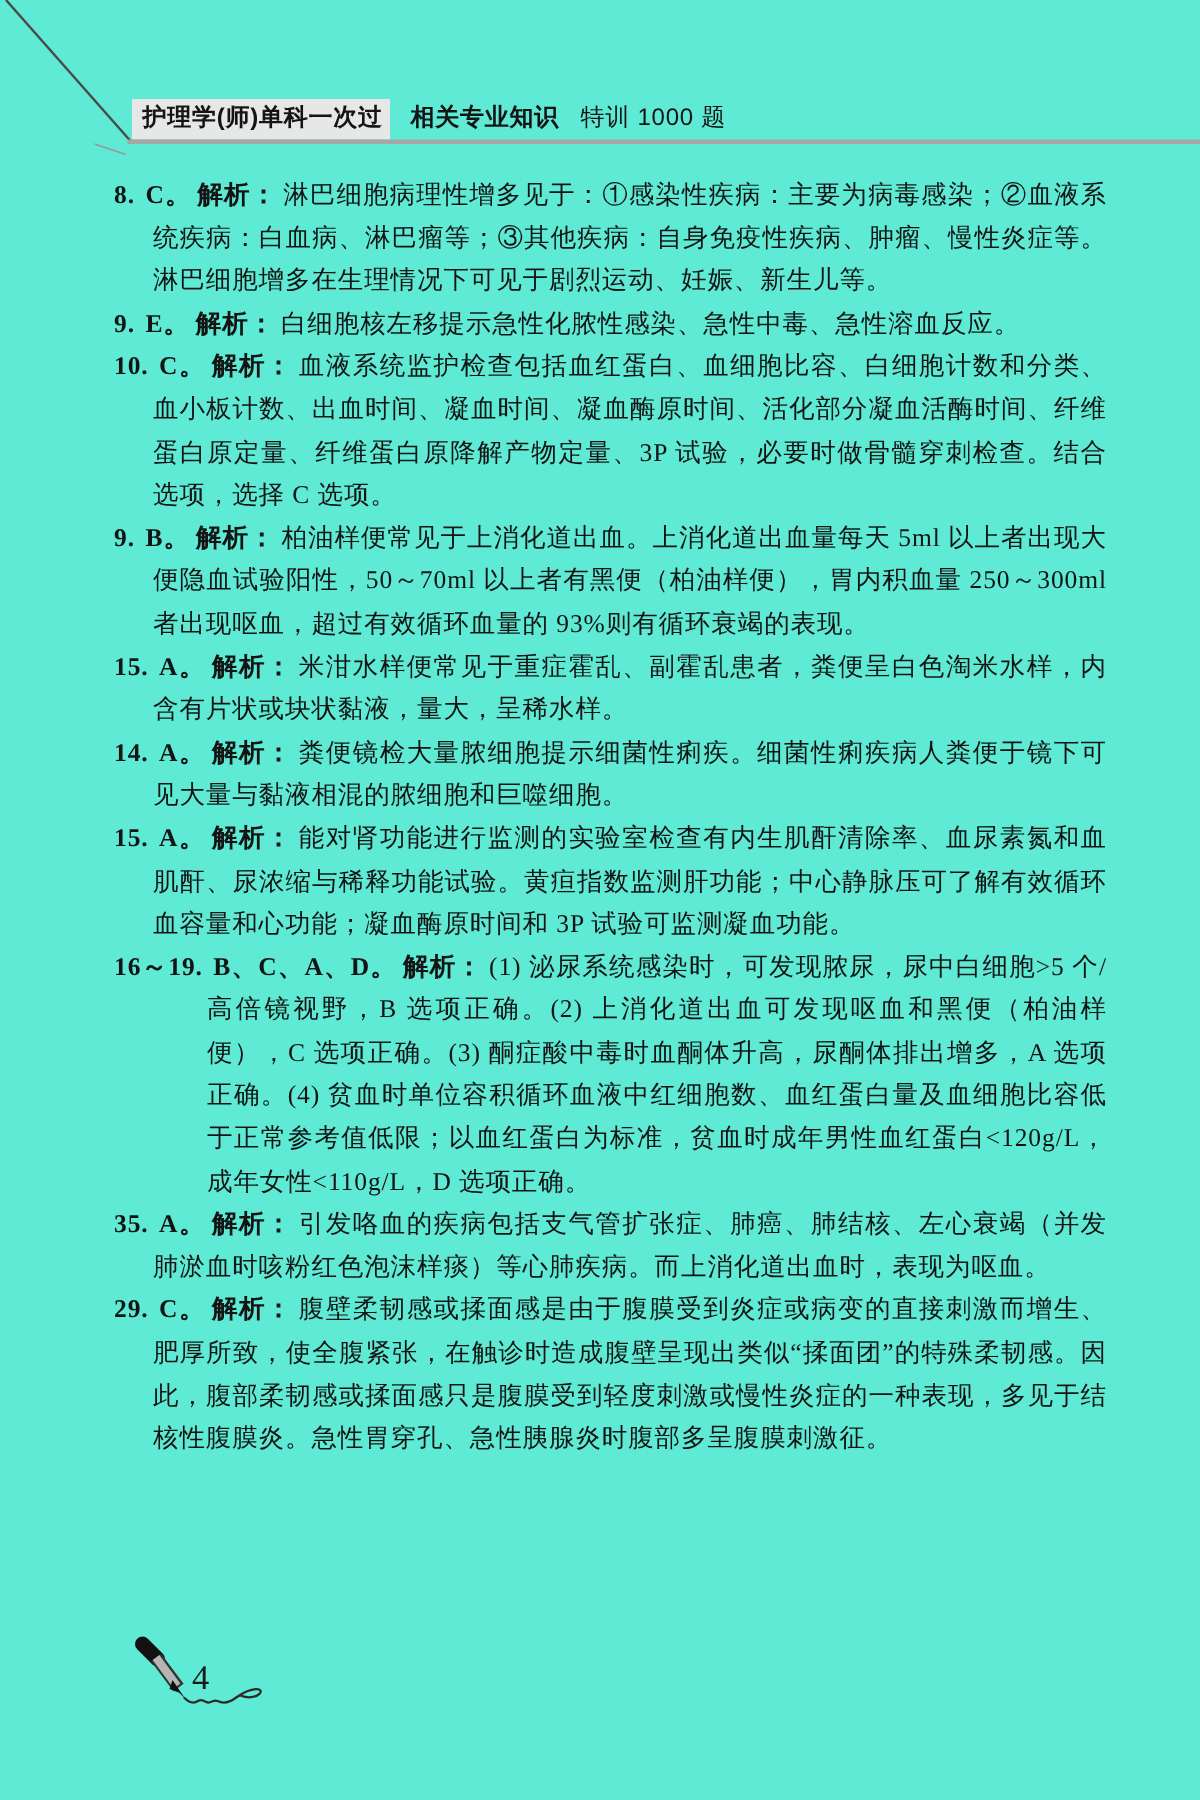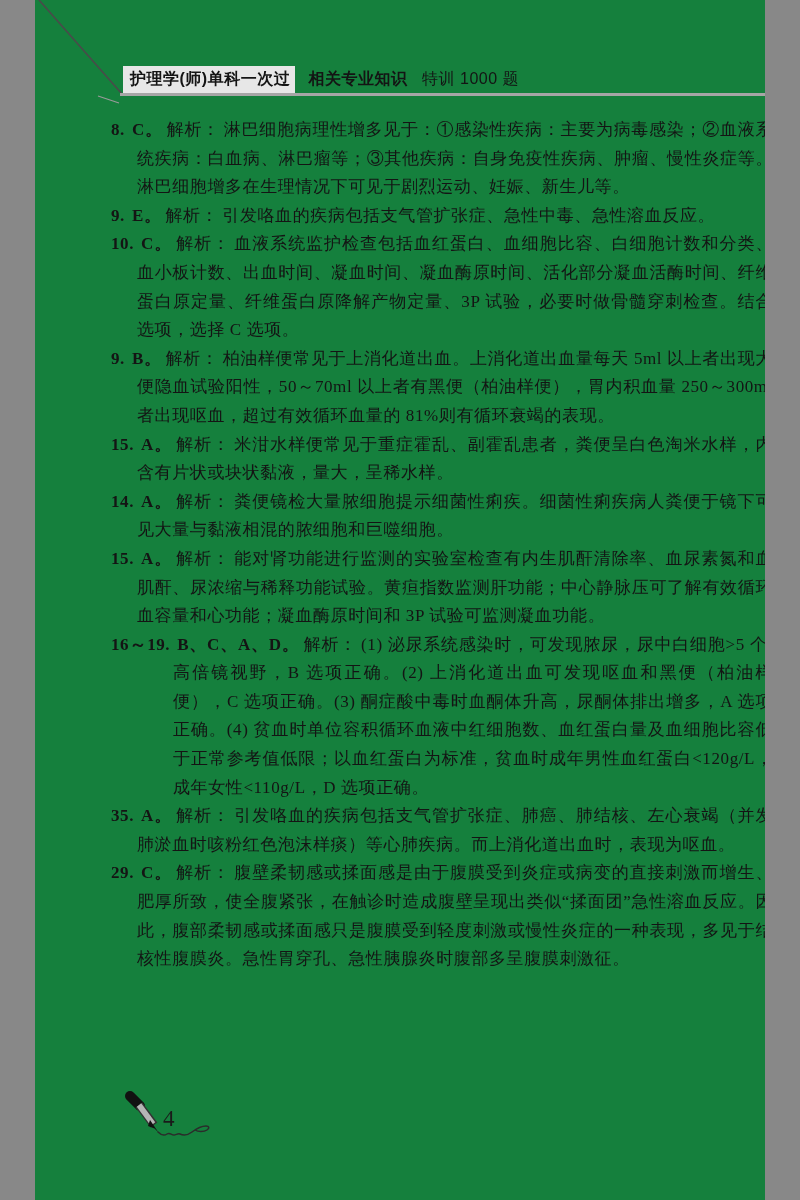--- a/index.html
+++ b/index.html
@@ -1,20 +1,20 @@
 <!DOCTYPE html>
 <html><head>
 <meta charset="utf-8">
 <style>
   html,body{margin:0;padding:0;background:#888;}
   .page{
     position:relative;
-    width:730px;height:1200px;
+    width:800px;height:1200px;
     margin:0 auto;
-    background:#15803d;
+    background:#5eead4;
     overflow:hidden;
     font-family:"Liberation Serif","DejaVu Serif",serif;
     color:#141414;
   }
   
   .corner-svg{position:absolute;left:0;top:0;}
   
   .header{position:absolute;left:0;top:0;width:800px;height:100px;}
   .header-box{
     position:absolute;left:88px;top:66px;width:172px;height:27px;
@@ -41,21 +41,21 @@
     padding-left:26px;text-indent:-26px;
     font-size:17px;line-height:28.6px;
     letter-spacing:0.6px;
     text-align:justify;
   }
   p.item.range{padding-left:62px;text-indent:-62px;}
   p.item .num{font-weight:bold;margin-right:7px;}
   p.item .ans{font-weight:bold;margin-right:4px;}
   p.item .label{
     font-family:"Liberation Sans","DejaVu Sans",sans-serif;
-    font-weight:normal;margin-right:4px;
+    font-weight:bold;margin-right:4px;
   }
   p.item b{font-weight:normal;}
   
   .footer{position:absolute;left:0;top:1085px;width:800px;height:90px;}
   .pen-svg{position:absolute;left:75px;top:0;}
   .page-number{
     position:absolute;left:128px;top:22px;
     font-size:23px;line-height:24px;
     font-family:"Liberation Serif","DejaVu Serif",serif;
     color:#1a1a1a;
@@ -81,30 +81,30 @@
     </div>
   </div>
 
   <div class="answers">
 
     <p class="item">
       <b class="num">8.</b><b class="ans">C。</b><b class="label">解析：</b><span class="body">淋巴细胞病理性增多见于：①感染性疾病：主要为病毒感染；②血液系统疾病：白血病、淋巴瘤等；③其他疾病：自身免疫性疾病、肿瘤、慢性炎症等。淋巴细胞增多在生理情况下可见于剧烈运动、妊娠、新生儿等。</span>
     </p>
 
     <p class="item">
-      <b class="num">9.</b><b class="ans">E。</b><b class="label">解析：</b><span class="body">引发咯血的疾病包括支气管扩张症、急性中毒、急性溶血反应。</span>
+      <b class="num">9.</b><b class="ans">E。</b><b class="label">解析：</b><span class="body">白细胞核左移提示急性化脓性感染、急性中毒、急性溶血反应。</span>
     </p>
 
     <p class="item">
       <b class="num">10.</b><b class="ans">C。</b><b class="label">解析：</b><span class="body">血液系统监护检查包括血红蛋白、血细胞比容、白细胞计数和分类、血小板计数、出血时间、凝血时间、凝血酶原时间、活化部分凝血活酶时间、纤维蛋白原定量、纤维蛋白原降解产物定量、<b>3P</b> 试验，必要时做骨髓穿刺检查。结合选项，选择 <b>C</b> 选项。</span>
     </p>
 
 
     <p class="item">
-      <b class="num">9.</b><b class="ans">B。</b><b class="label">解析：</b><span class="body">柏油样便常见于上消化道出血。上消化道出血量每天 <b>5ml</b> 以上者出现大便隐血试验阳性，<b>50～70ml</b> 以上者有黑便（柏油样便），胃内积血量 <b>250～300ml</b> 者出现呕血，超过有效循环血量的 <b>81%</b>则有循环衰竭的表现。</span>
+      <b class="num">9.</b><b class="ans">B。</b><b class="label">解析：</b><span class="body">柏油样便常见于上消化道出血。上消化道出血量每天 <b>5ml</b> 以上者出现大便隐血试验阳性，<b>50～70ml</b> 以上者有黑便（柏油样便），胃内积血量 <b>250～300ml</b> 者出现呕血，超过有效循环血量的 <b>93%</b>则有循环衰竭的表现。</span>
     </p>
 
     <p class="item">
       <b class="num">15.</b><b class="ans">A。</b><b class="label">解析：</b><span class="body">米泔水样便常见于重症霍乱、副霍乱患者，粪便呈白色淘米水样，内含有片状或块状黏液，量大，呈稀水样。</span>
     </p>
 
     <p class="item">
       <b class="num">14.</b><b class="ans">A。</b><b class="label">解析：</b><span class="body">粪便镜检大量脓细胞提示细菌性痢疾。细菌性痢疾病人粪便于镜下可见大量与黏液相混的脓细胞和巨噬细胞。</span>
     </p>
 
@@ -115,21 +115,21 @@
     <p class="item range">
       <b class="num">16～19.</b><b class="ans">B、C、A、D。</b><b class="label">解析：</b><span class="body"><b>(1)</b> 泌尿系统感染时，可发现脓尿，尿中白细胞<b>&gt;5</b> 个<b>/</b>高倍镜视野，<b>B</b> 选项正确。<b>(2)</b> 上消化道出血可发现呕血和黑便（柏油样便），<b>C</b> 选项正确。<b>(3)</b> 酮症酸中毒时血酮体升高，尿酮体排出增多，<b>A</b> 选项正确。<b>(4)</b> 贫血时单位容积循环血液中红细胞数、血红蛋白量及血细胞比容低于正常参考值低限；以血红蛋白为标准，贫血时成年男性血红蛋白<b>&lt;120g/L</b>，成年女性<b>&lt;110g/L</b>，<b>D</b> 选项正确。</span>
     </p>
 
 
     <p class="item">
       <b class="num">35.</b><b class="ans">A。</b><b class="label">解析：</b><span class="body">引发咯血的疾病包括支气管扩张症、肺癌、肺结核、左心衰竭（并发肺淤血时咳粉红色泡沫样痰）等心肺疾病。而上消化道出血时，表现为呕血。</span>
     </p>
 
     <p class="item">
-      <b class="num">29.</b><b class="ans">C。</b><b class="label">解析：</b><span class="body">腹壁柔韧感或揉面感是由于腹膜受到炎症或病变的直接刺激而增生、肥厚所致，使全腹紧张，在触诊时造成腹壁呈现出类似“揉面团”急性溶血反应。因此，腹部柔韧感或揉面感只是腹膜受到轻度刺激或慢性炎症的一种表现，多见于结核性腹膜炎。急性胃穿孔、急性胰腺炎时腹部多呈腹膜刺激征。</span>
+      <b class="num">29.</b><b class="ans">C。</b><b class="label">解析：</b><span class="body">腹壁柔韧感或揉面感是由于腹膜受到炎症或病变的直接刺激而增生、肥厚所致，使全腹紧张，在触诊时造成腹壁呈现出类似“揉面团”的特殊柔韧感。因此，腹部柔韧感或揉面感只是腹膜受到轻度刺激或慢性炎症的一种表现，多见于结核性腹膜炎。急性胃穿孔、急性胰腺炎时腹部多呈腹膜刺激征。</span>
     </p>
 
   </div>
 
   <div class="footer">
     <svg class="pen-svg" width="130" height="80" viewBox="0 0 130 80">
 
       <line x1="20" y1="11" x2="30" y2="21" stroke="#111" stroke-width="10" stroke-linecap="round"></line>
 
       <line x1="29" y1="20" x2="44" y2="40" stroke="#333" stroke-width="8.5"></line>

